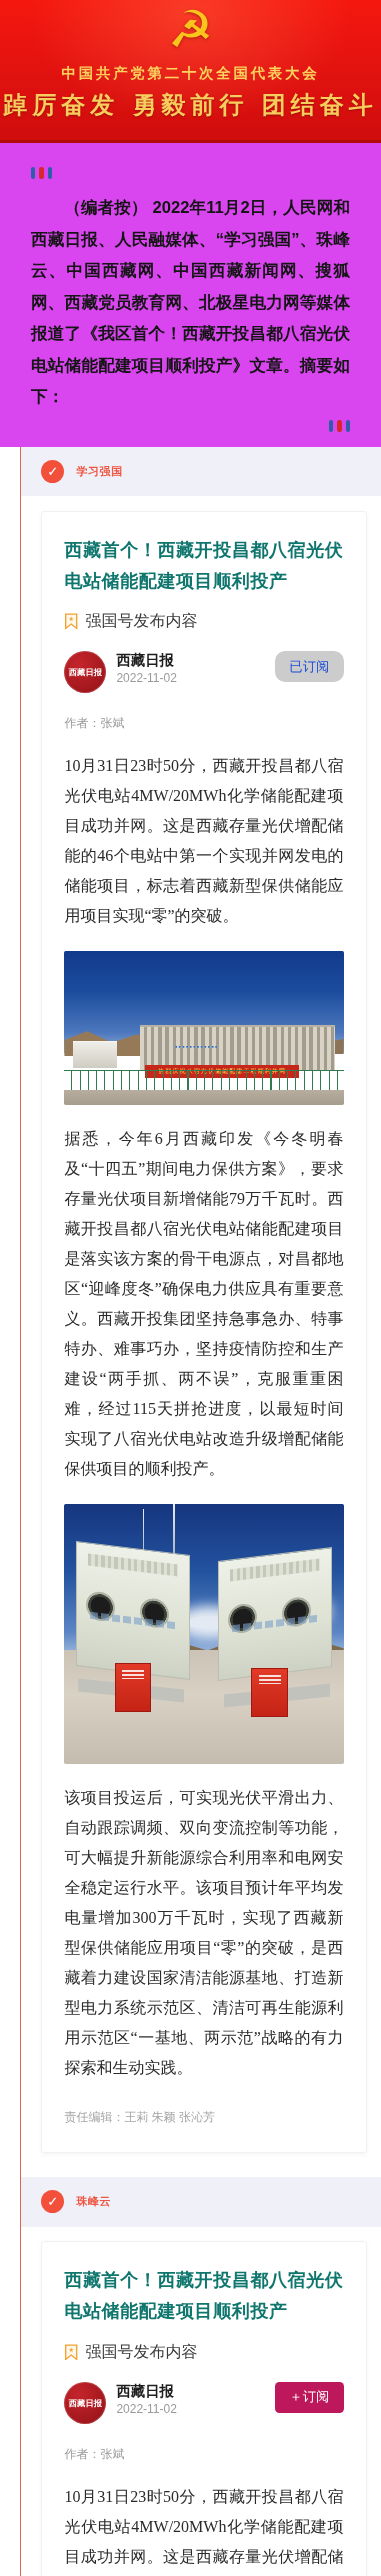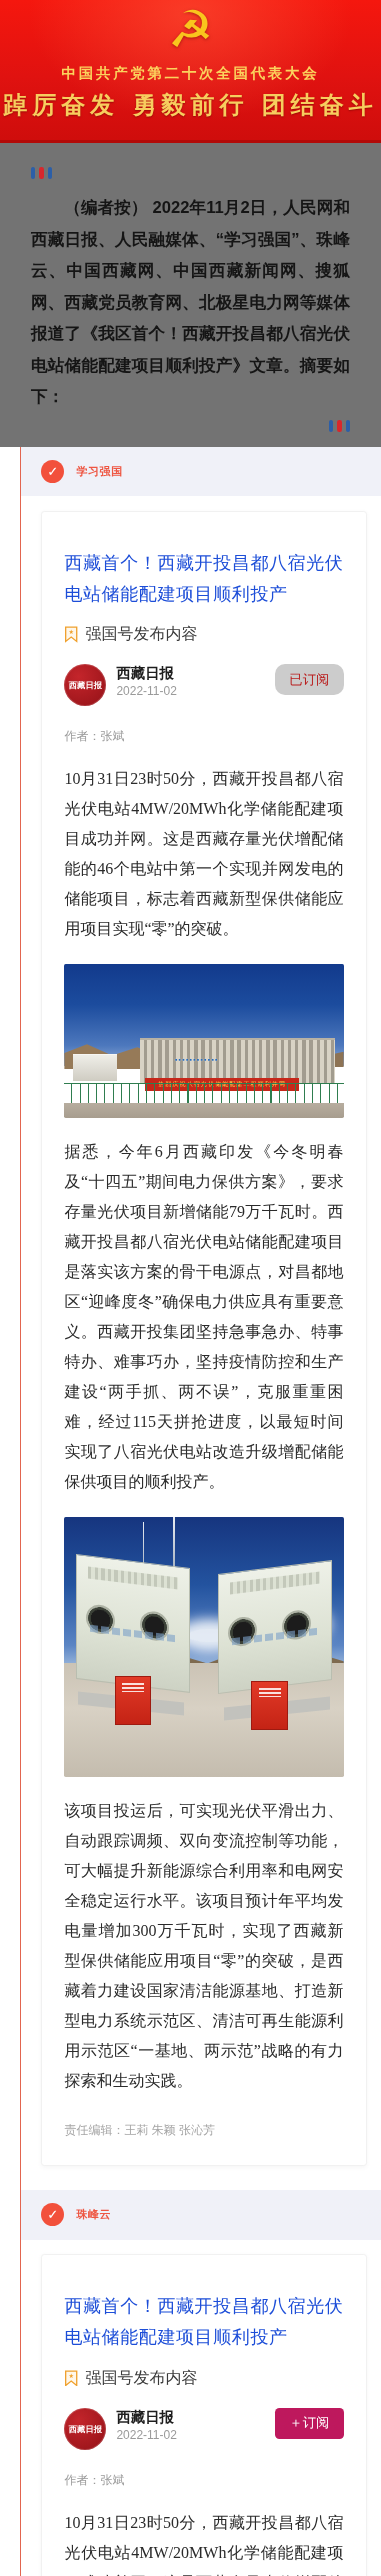--- a/index.html
+++ b/index.html
@@ -34,21 +34,21 @@
   }
   .banner .slogan {
     margin-top:5.5px;
     font-family:"DejaVu Serif","Liberation Serif",serif;
     font-size:24px; font-weight:900; letter-spacing:5px;
     color:#f7cd5e; text-shadow:0 1.1px 1.7px rgba(110,5,0,.55);
     white-space:nowrap;
   }
 
   
-  .editor-note { padding:24px 31px 14.4px 31px; background:#737373; }
+  .editor-note { padding:24px 31px 14.4px 31px; background:#d946ef; }
   .quote-bars { display:flex; gap:3.9px; }
   .quote-bars span { width:4.4px; height:12px; border-radius:2.2px; display:block; }
   .quote-bars .b1,.quote-bars .b3 { background:#2c5fa8; }
   .quote-bars .b2 { background:#d8272c; }
   .quote-close { justify-content:flex-end; margin-top:7.7px; }
   .editor-text {
     margin-top:13.3px;
     font-size:16.6px; line-height:31.5px; font-weight:600; color:#151515;
     text-indent:2em; text-align:justify;
   }
@@ -72,42 +72,41 @@
   
   .card {
     background:#fff;
     border:0.6px solid #f1f1f1;
     box-shadow:0 1.1px 5.5px rgba(0,0,0,.04);
     border-radius:3.3px;
     margin:14.4px 14.4px 24px 20px;
     padding:23px 22px 26.5px 22px;
   }
   .card-title {
-    font-size:18px; line-height:31px; font-weight:400; color:#1d4ed8;
+    font-size:18px; line-height:31px; font-weight:700; color:#0f766e;
     letter-spacing:0.6px;
-    margin-top:13px;
   }
   .badge-row { display:flex; align-items:center; gap:6.6px; margin-top:14.4px; }
   .badge-row svg { display:block; }
   .badge-label { font-size:16px; color:#3a3a3a; }
 
   .pub-row { display:flex; align-items:flex-start; margin-top:19px; }
   .pub-logo {
     width:42px; height:42px; border-radius:50%;
     background:radial-gradient(circle at 35% 30%, #c4252b, #9f161c 75%);
     color:#fff; display:flex; align-items:center; justify-content:center;
     font-size:8.3px; font-weight:700; text-align:center; line-height:10px;
     font-family:"DejaVu Serif",serif; flex:0 0 auto;
     box-shadow:inset 0 0 0 1.1px rgba(255,255,255,.15);
   }
   .pub-info { margin-left:10px; flex:1 1 auto; }
   .pub-name { font-size:14.4px; color:#1e1e1e; font-weight:600; }
   .pub-date { font-size:12px; color:#9a9a9a; margin-top:1px; }
   .btn-subscribed {
-    background:#cccccc; color:#b91c1c; font-size:13.3px;
+    background:#cccccc; color:#1d4ed8; font-size:13.3px;
     padding:6.6px 14.4px; border-radius:10px; border:none; flex:0 0 auto;
   }
   .btn-subscribe {
     background:#be185d; color:#fff; font-size:13.3px;
     padding:6.6px 14.4px; border-radius:4.4px; border:none; flex:0 0 auto;
   }
   .author-line { margin-top:22px; font-size:12px; color:#9a9a9a; }
 
   .body-para {
     margin-top:19px;

